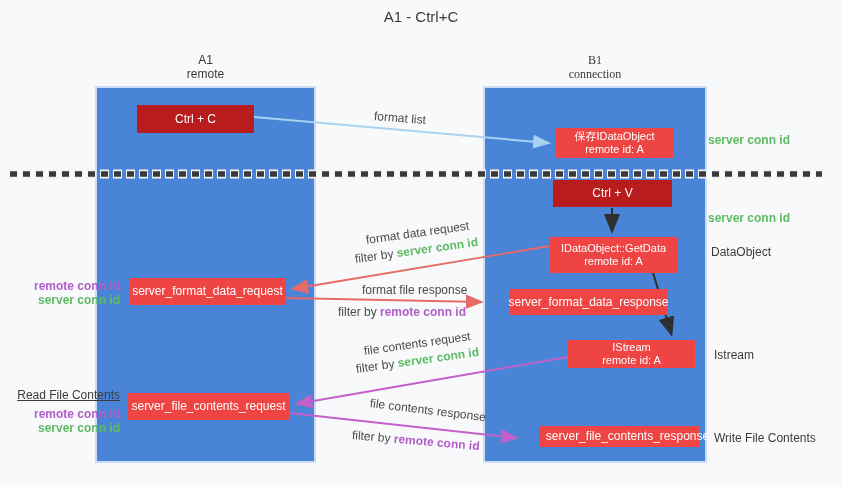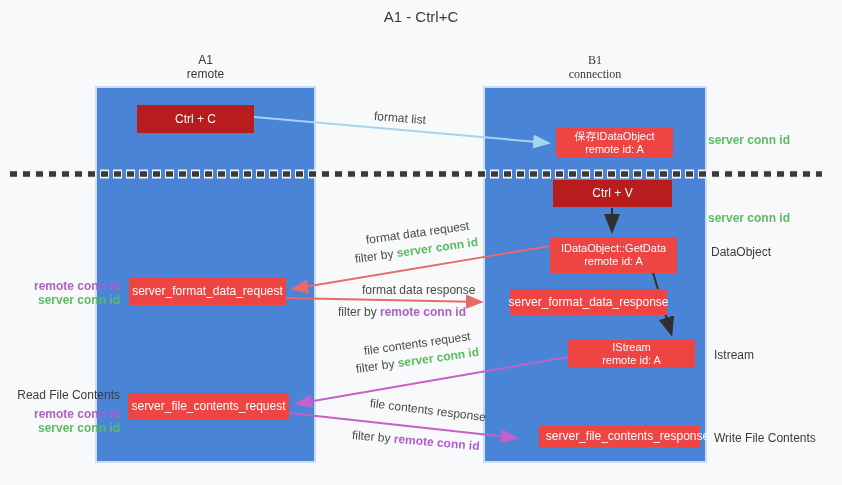--- a/index.html
+++ b/index.html
@@ -145,21 +145,21 @@
   </div>
 
   <div class="flow-label" style="left:366px; top:233px; transform:rotate(-8deg);">
     <span>format data request</span>
   </div>
   <div class="flow-label" style="left:355px; top:252px; transform:rotate(-8deg);">
     <span>filter by </span><span class="hl-green">server conn id</span>
   </div>
 
   <div class="flow-label" style="left:362px; top:283px;">
-    <span>format data response</span>
+    <span>format file response</span>
   </div>
   <div class="flow-label" style="left:338px; top:305px;">
     <span>filter by </span><span class="hl-purple">remote conn id</span>
   </div>
 
   <div class="flow-label" style="left:364px; top:344px; transform:rotate(-8deg);">
     <span>file contents request</span>
   </div>
   <div class="flow-label" style="left:356px; top:362px; transform:rotate(-8deg);">
     <span>filter by </span><span class="hl-green">server conn id</span>
@@ -173,17 +173,17 @@
   </div>
 
   <div class="side-label green" style="left:708px; top:133px;">server conn id</div>
   <div class="side-label green" style="left:708px; top:211px;">server conn id</div>
   <div class="side-label plain" style="left:711px; top:245px;">DataObject</div>
   <div class="side-label plain" style="left:714px; top:348px;">Istream</div>
   <div class="side-label plain" style="left:714px; top:431px;">Write File Contents</div>
 
   <div class="side-label purple left-col" style="top:279px;">remote conn id</div>
   <div class="side-label green left-col" style="top:293px;">server conn id</div>
-  <div class="side-label plain left-col" style="top:388px;">Read File Contents</div>
+  <div class="side-label plain left-col" style="top:388px;text-decoration:underline;">Read File Contents</div>
   <div class="side-label purple left-col" style="top:407px;">remote conn id</div>
   <div class="side-label green left-col" style="top:421px;">server conn id</div>
 
 </div>
 
 </body></html>

